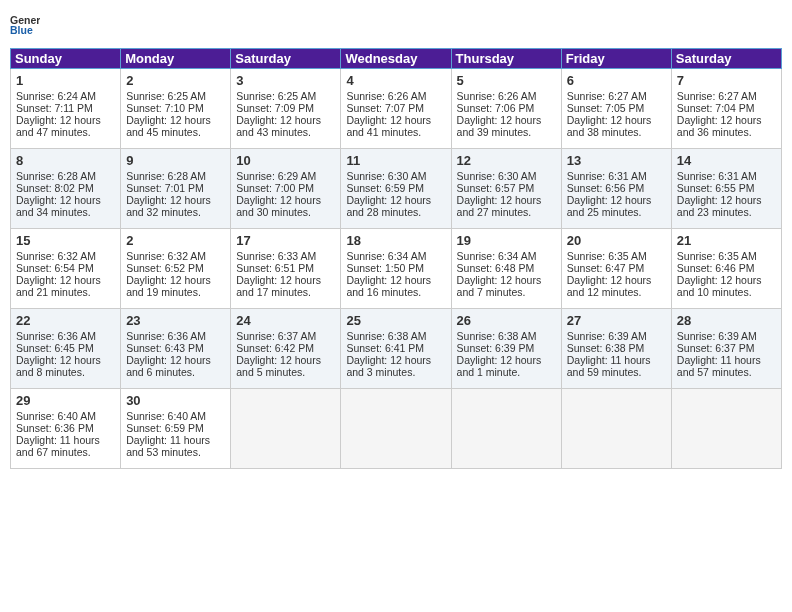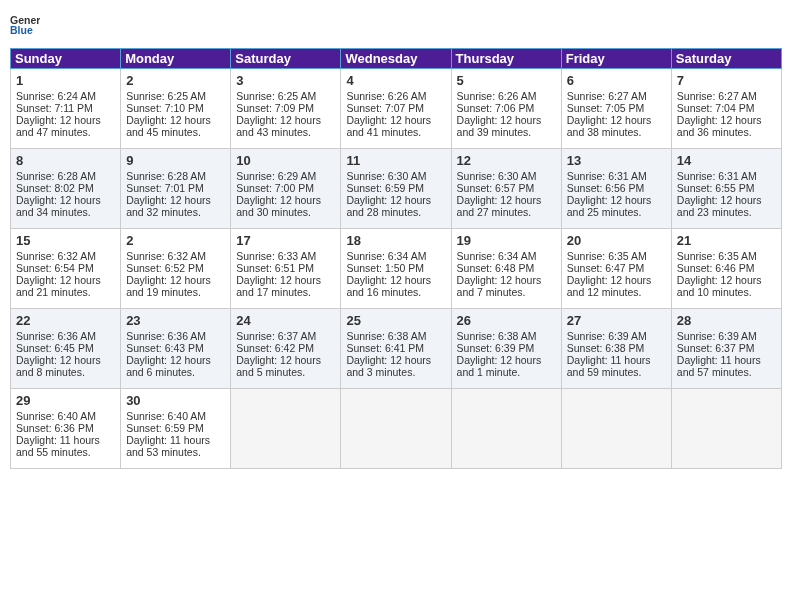--- a/index.html
+++ b/index.html
@@ -310,21 +310,21 @@
           <div>Daylight: 11 hours</div>
           <div>and 57 minutes.</div>
         </td>
       </tr>
       <tr>
         <td>
           <span class="day-num">29</span>
           <div>Sunrise: 6:40 AM</div>
           <div>Sunset: 6:36 PM</div>
           <div>Daylight: 11 hours</div>
-          <div>and 55 minutes.</div>
+          <div>and 67 minutes.</div>
         </td>
         <td>
           <span class="day-num">30</span>
           <div>Sunrise: 6:40 AM</div>
           <div>Sunset: 6:59 PM</div>
           <div>Daylight: 11 hours</div>
           <div>and 53 minutes.</div>
         </td>
         <td class="empty"></td>
         <td class="empty"></td>

